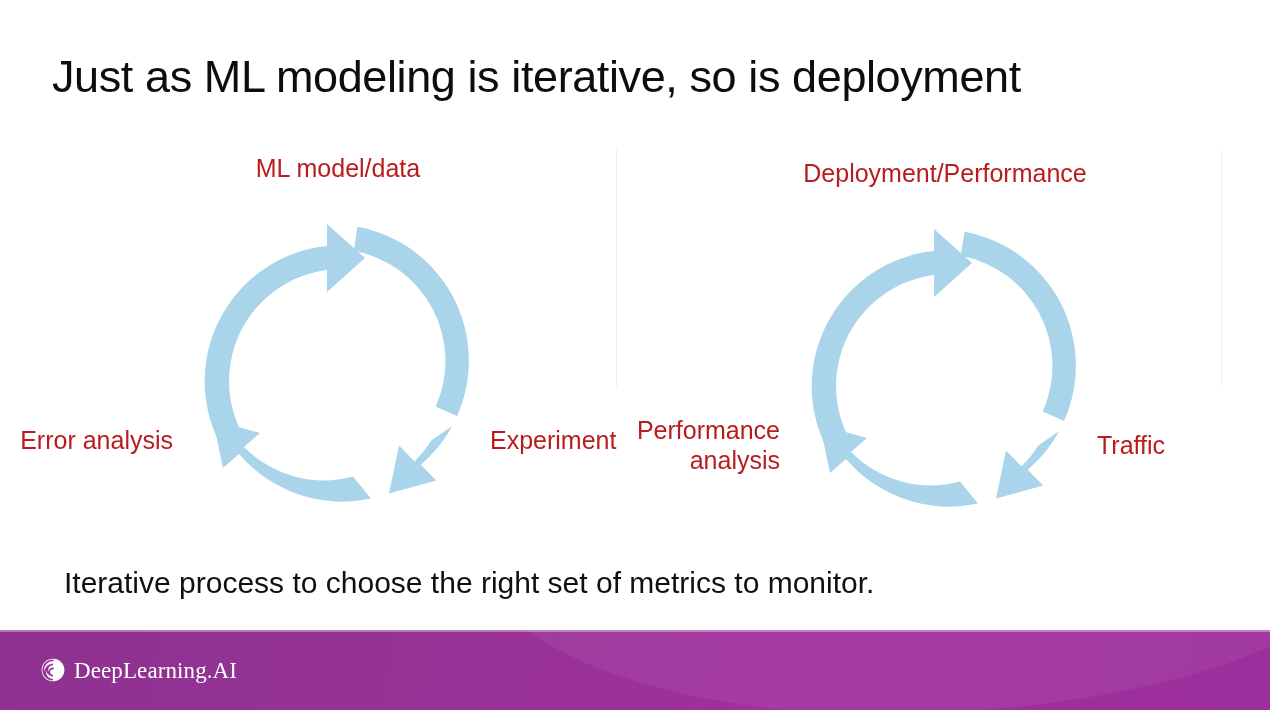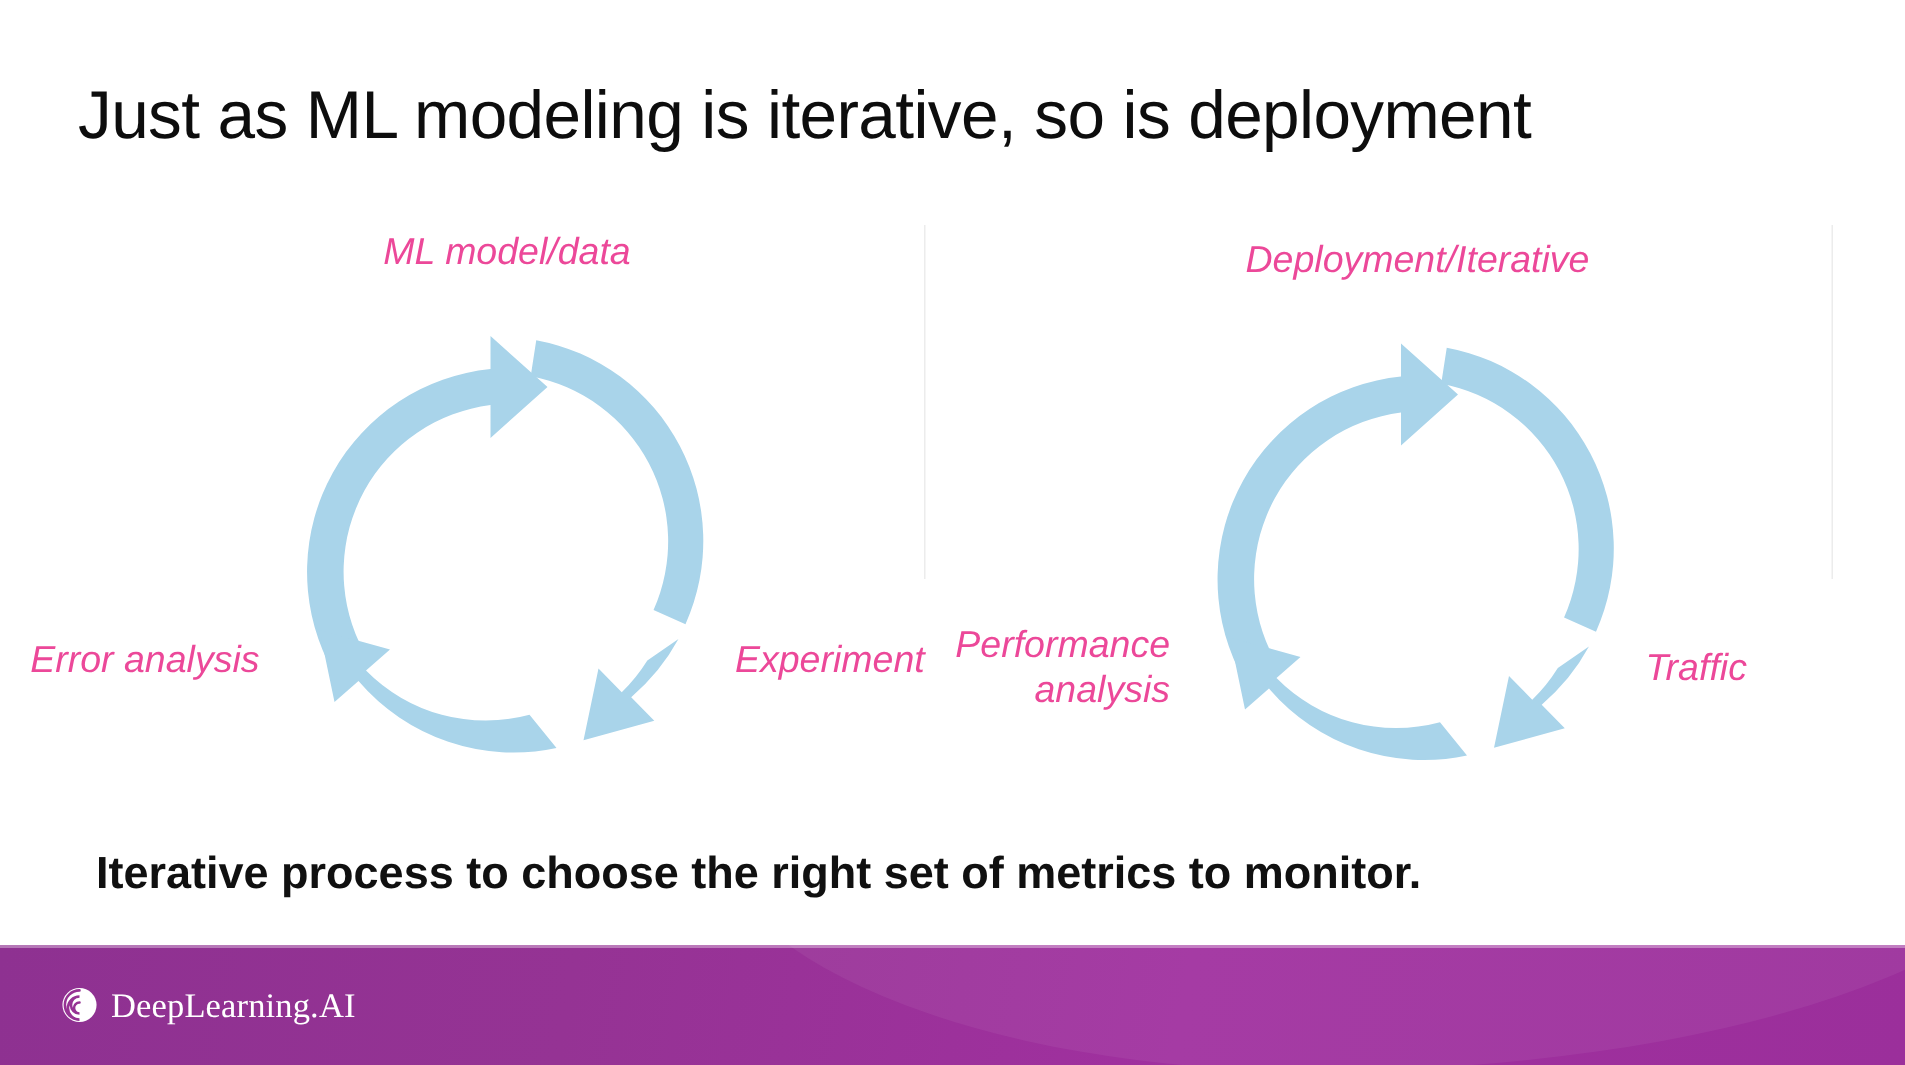--- a/index.html
+++ b/index.html
@@ -61,24 +61,23 @@
     width: 310px;
     height: 310px;
     display: block;
   }
 
   
   .cy-label {
     position: absolute;
     font-size: 25px;
     font-weight: 400;
-    color: #ec4899;
+    color: #b91c1c;
     line-height: 1.2;
     white-space: pre-line;
-    font-style: italic;
   }
   .cy-label.top {
     top: 8px;
     left: 0;
     width: 420px;
     text-align: center;
   }
   .cy-label.right {
     top: 280px;
     left: 362px;
@@ -97,21 +96,21 @@
     width: 315px;
     text-align: right;
   }
 
   
   .caption {
     position: absolute;
     left: 64px;
     top: 566px;
     font-size: 30px;
-    font-weight: 700;
+    font-weight: 400;
     color: #101010;
     white-space: nowrap;
   }
 
   
   .footer {
     position: absolute;
     left: 0;
     bottom: 0;
     width: 1270px;
@@ -216,21 +215,21 @@
       </g>
     </svg>
 
     <div class="cy-label left">Error analysis</div>
 
     <div class="cy-label right">Experiment</div>
   </div>
 
   <div class="cycle-block right">
 
-    <div class="cy-label top">Deployment/Iterative</div>
+    <div class="cy-label top">Deployment/Performance</div>
 
     <svg class="cycle-svg" viewBox="0 0 310 310">
       <g fill="#a9d4ea">
         <path d="
           M 35.47 232.94
           A 136 136 0 0 1 144.00 38.00
           L 144.00 16.00
           L 182.00 50.00
           L 144.00 84.00
           L 144.00 62.00

